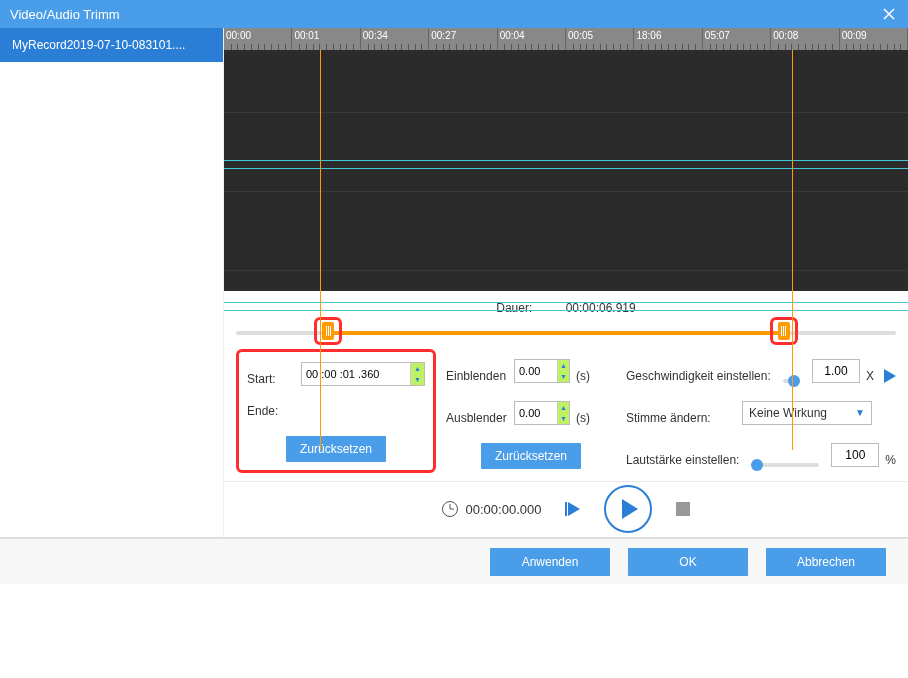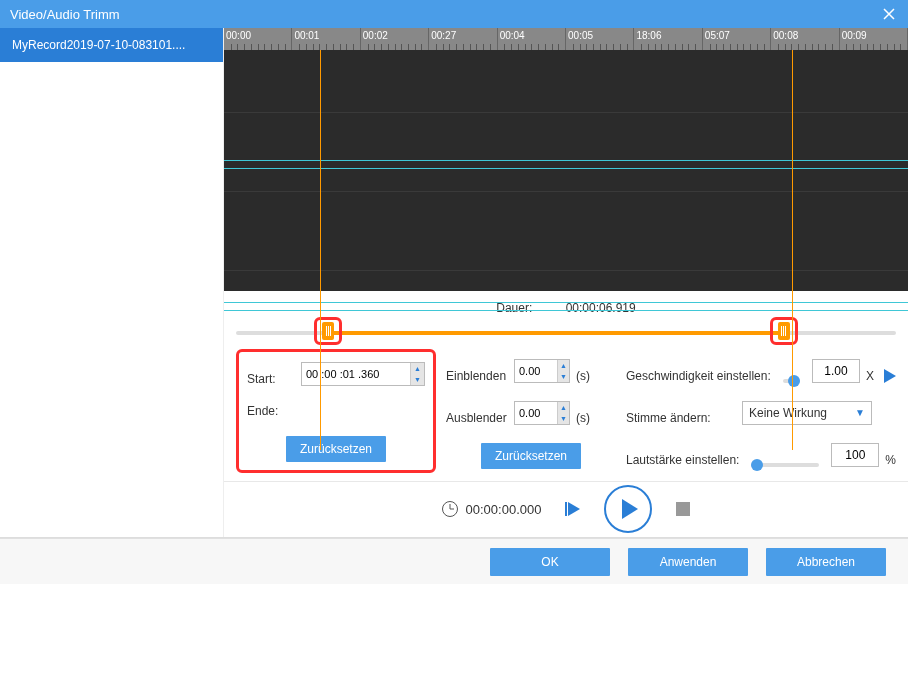--- a/index.html
+++ b/index.html
@@ -38,21 +38,21 @@
   .handle-inner div{ width:1px; height:10px; background:#fff;}
 
   .controls-grid { display:flex; padding: 0 12px 8px 12px; gap: 10px; }
   .col { display:flex; flex-direction:column; gap: 18px; }
   .col1 { width: 200px; border:3px solid #ff2e2e; border-radius:6px; padding:10px 8px 8px; margin-top:-4px; }
   .col2 { width: 170px; padding-top:6px;}
   .col3 { flex:1; padding-top:6px;}
 
   .field-row { display:flex; align-items:flex-end; gap:6px; font-size:12px; }
   .field-row .label { width: 48px; }
-  .spinner { display:flex; align-items:center; border:1px solid #bbb; height:24px; background:#e5e5e5; }
+  .spinner { display:flex; align-items:center; border:1px solid #bbb; height:24px; background:#bef264; }
   .spinner input { border:none; outline:none; width: 100%; height:100%; padding:0 4px; font-size:11px; }
   .spinner .arrows { width:16px; display:flex; flex-direction:column; border-left:1px solid #ccc;}
   .spinner .arrows div { height:11px; display:flex; align-items:center; justify-content:center; font-size:7px; color:#2a7ed6; cursor:pointer; }
 
   .btn-blue { background:#4a9de8; color:#fff; border:none; padding:6px 14px; font-size:12px; cursor:pointer; border-radius:1px;}
 
   .mini-slider { position:relative; flex:1; height:4px; background:#ddd; border-radius:2px; margin:0 6px; }
   .mini-slider .thumb { position:absolute; top:-4px; width:12px; height:12px; border-radius:50%; background:#4a9de8; }
 
   .select-box { display:flex; align-items:center; justify-content:space-between; border:1px solid #bbb; height:24px; padding:0 6px; width:130px; background:#fff; cursor:pointer; font-size:12px;}
@@ -115,21 +115,21 @@
           <div class="minor" style="left: 20%;"></div>
           <div class="minor" style="left: 30%;"></div>
           <div class="minor" style="left: 40%;"></div>
           <div class="minor" style="left: 50%;"></div>
           <div class="minor" style="left: 60%;"></div>
           <div class="minor" style="left: 70%;"></div>
           <div class="minor" style="left: 80%;"></div>
           <div class="minor" style="left: 90%;"></div>
         </div>
         <div class="seg">
-          <span>00:02</span>
+          <span>00:34</span>
           <div class="minor" style="left: 10%;"></div>
           <div class="minor" style="left: 20%;"></div>
           <div class="minor" style="left: 30%;"></div>
           <div class="minor" style="left: 40%;"></div>
           <div class="minor" style="left: 50%;"></div>
           <div class="minor" style="left: 60%;"></div>
           <div class="minor" style="left: 70%;"></div>
           <div class="minor" style="left: 80%;"></div>
           <div class="minor" style="left: 90%;"></div>
         </div>
@@ -344,16 +344,16 @@
       <div class="big-play">
           <div class="tri"></div>
         </div>
       <div class="stop-sq"></div>
     </div>
 
   </div>
 </div>
 
 <div class="footer">
+  <button class="btn-blue">Anwenden</button>
   <button class="btn-blue">OK</button>
-  <button class="btn-blue">Anwenden</button>
   <button class="btn-blue">Abbrechen</button>
 </div>
 
 </body></html>

